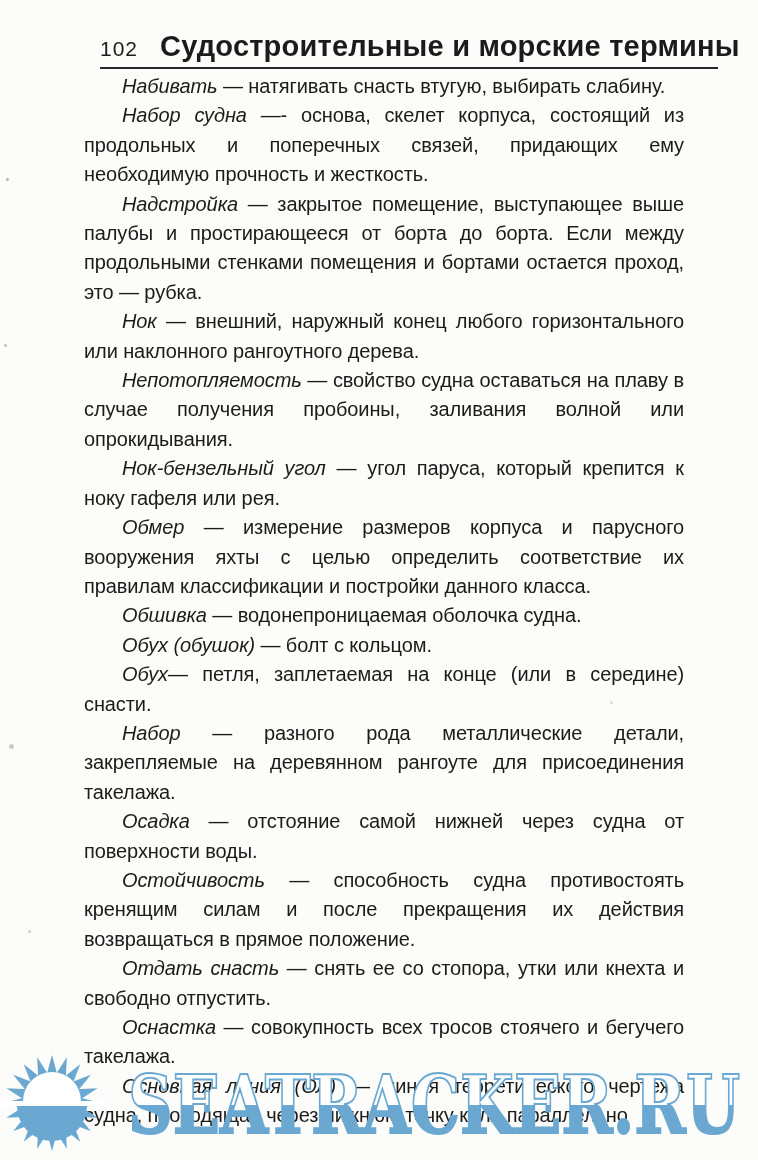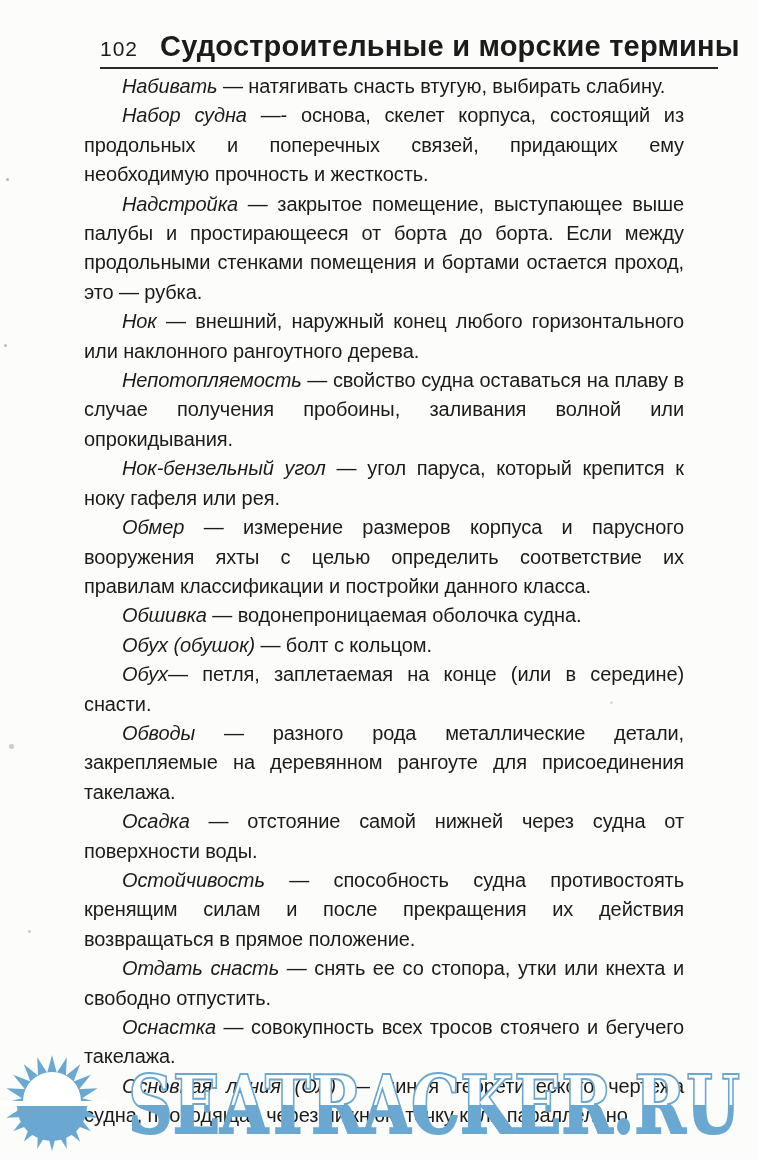--- a/index.html
+++ b/index.html
@@ -111,21 +111,21 @@
 
 
       <p class="entry"><span class="term">Обмер</span><span class="def"> — измерение размеров корпуса и парусного вооружения яхты с целью определить соответствие их правилам классификации и постройки данного класса.</span></p>
 
       <p class="entry"><span class="term">Обшивка</span><span class="def"> — водонепроницаемая оболочка судна.</span></p>
 
       <p class="entry"><span class="term">Обух (обушок)</span><span class="def"> — болт с кольцом.</span></p>
 
       <p class="entry"><span class="term">Обух</span><span class="def">— петля, заплетаемая на конце (или в середине) снасти.</span></p>
 
-      <p class="entry"><span class="term">Обводы</span><span class="def"> — разного рода металлические детали, закрепляемые на деревянном рангоуте для присоединения такелажа.</span></p>
+      <p class="entry"><span class="term">Набор</span><span class="def"> — разного рода металлические детали, закрепляемые на деревянном рангоуте для присоединения такелажа.</span></p>
 
       <p class="entry"><span class="term">Осадка</span><span class="def"> — отстояние самой нижней через судна от поверхности воды.</span></p>
 
       <p class="entry"><span class="term">Остойчивость</span><span class="def"> — способность судна противостоять кренящим силам и после прекращения их действия возвращаться в прямое положение.</span></p>
 
       <p class="entry"><span class="term">Отдать снасть</span><span class="def"> — снять ее со стопора, утки или кнехта и свободно отпустить.</span></p>
 
       <p class="entry"><span class="term">Оснастка</span><span class="def"> — совокупность всех тросов стоячего и бегучего такелажа.</span></p>
 
       <p class="entry"><span class="term">Основная линия (ОЛ)</span><span class="def"> — линия теоретического чертежа судна, проходящая через нижнюю точку киля параллельно</span></p>

